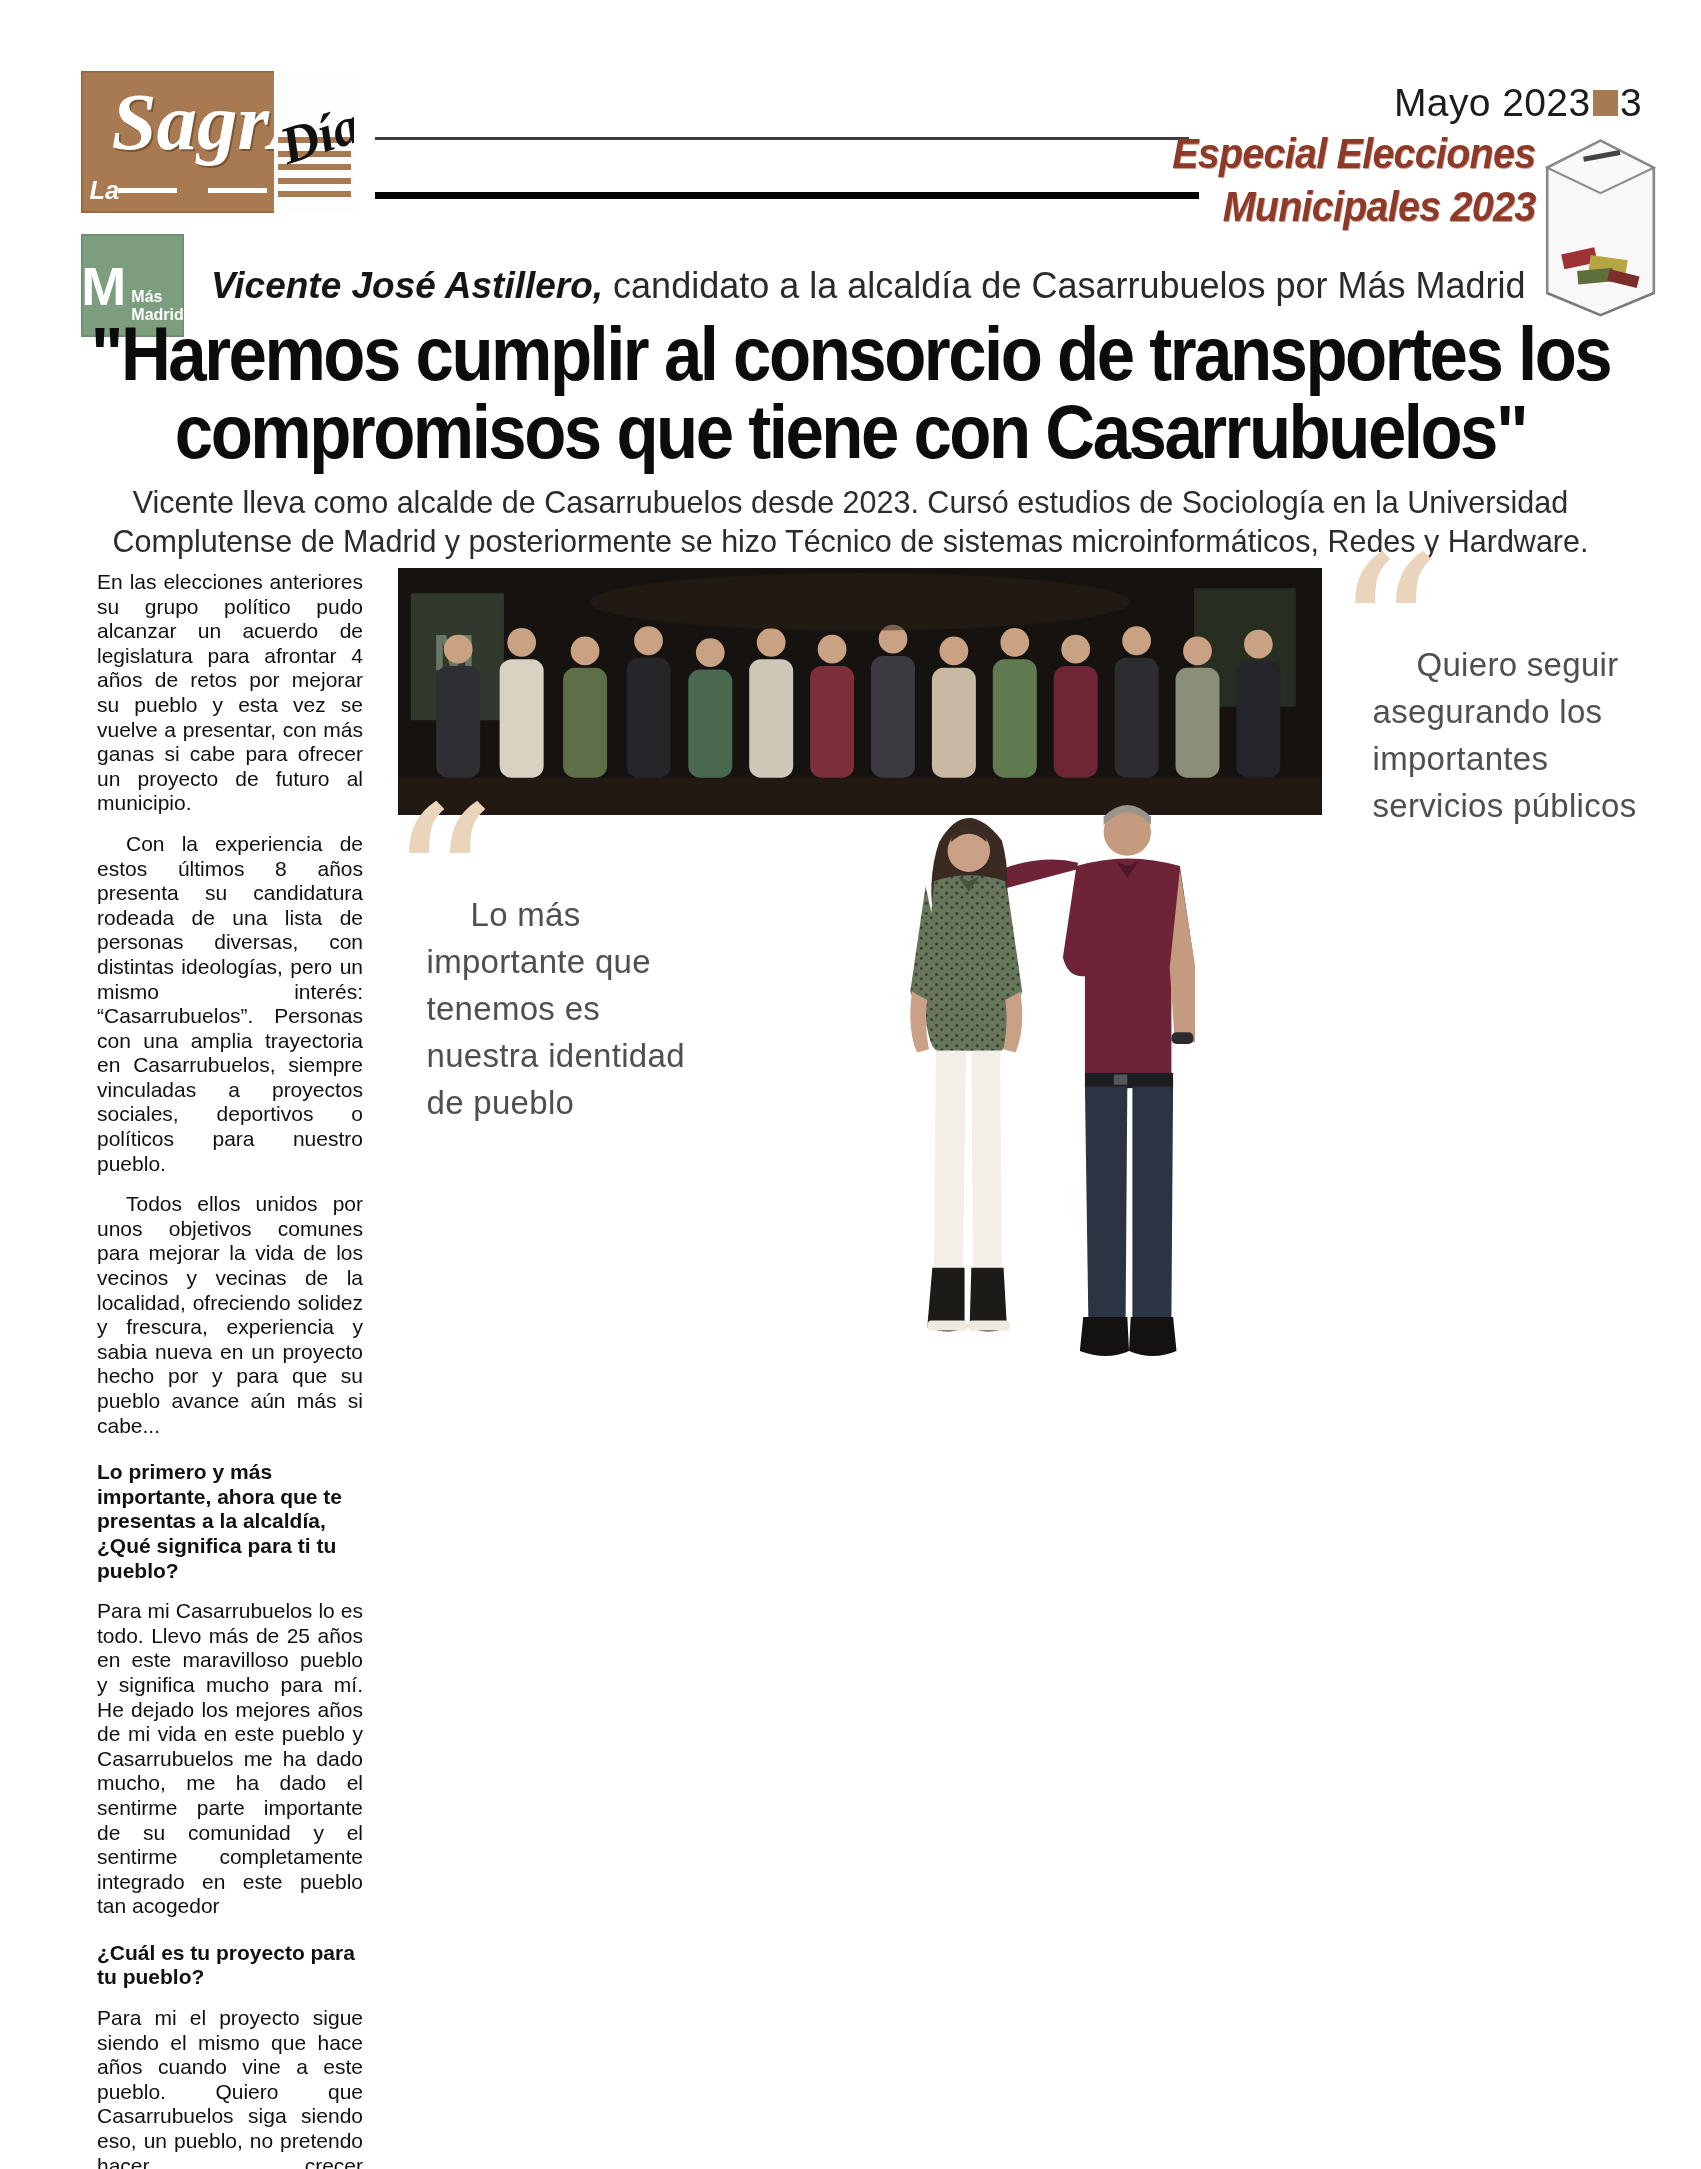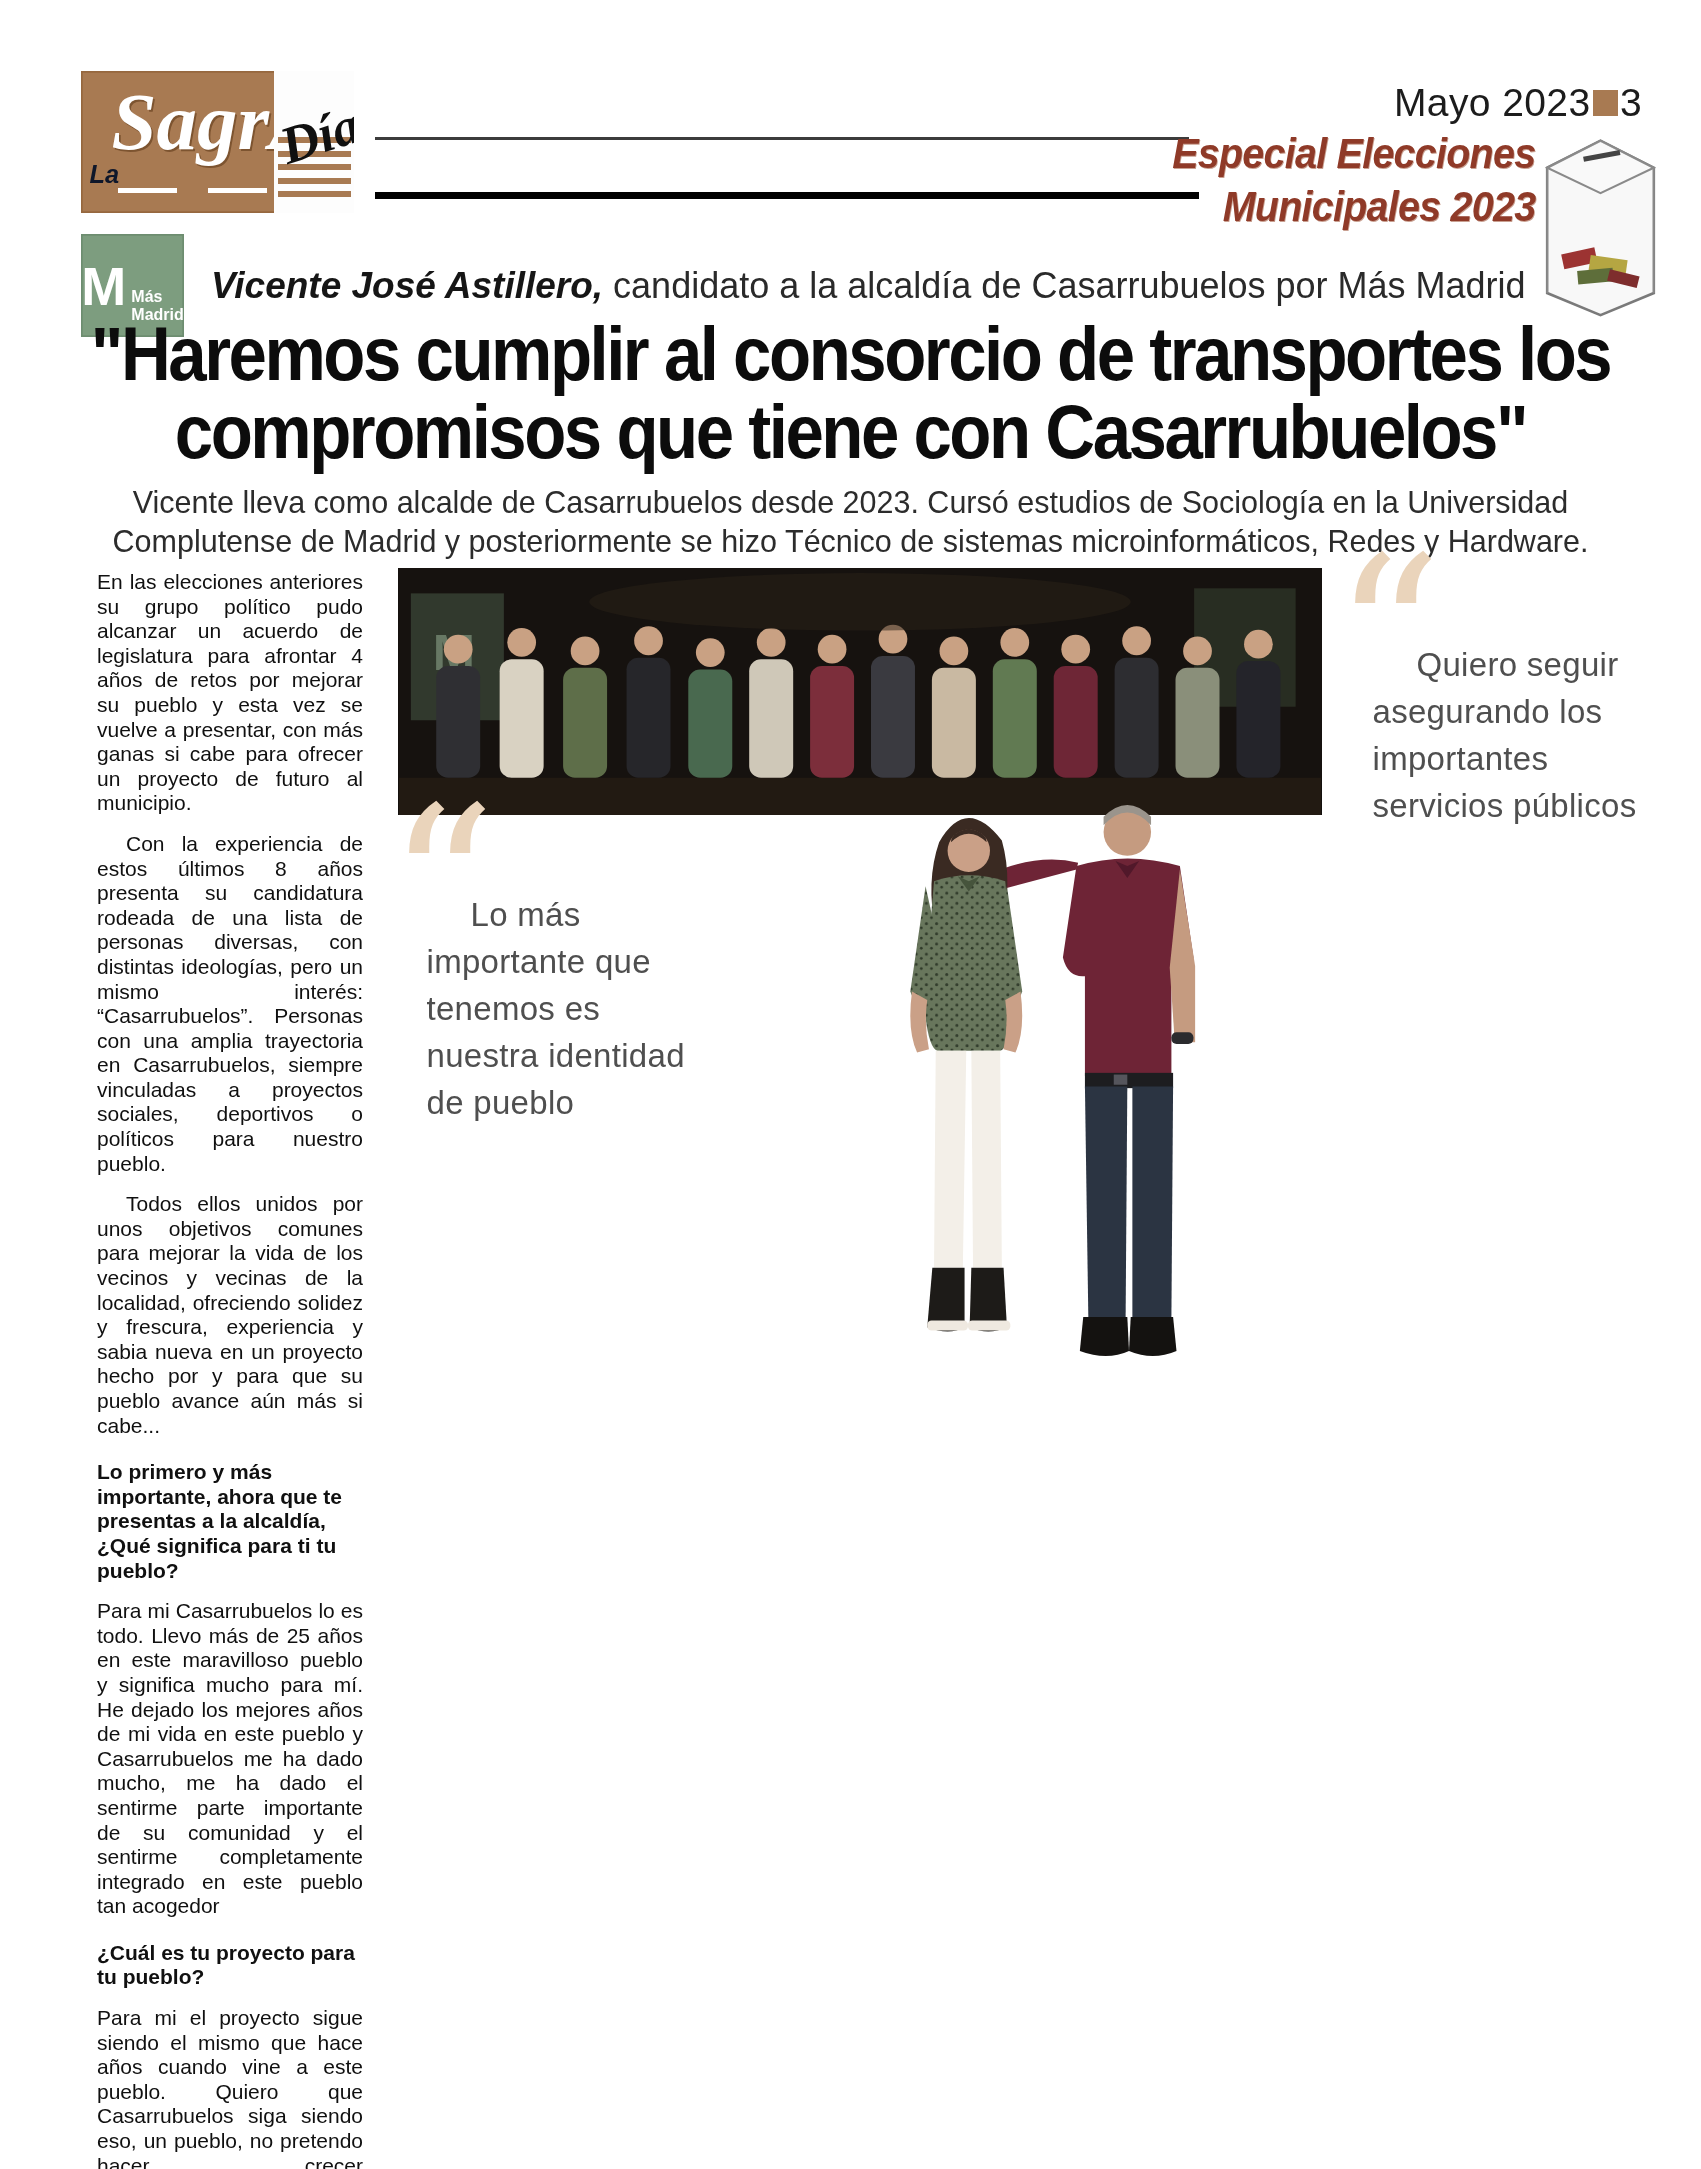--- a/index.html
+++ b/index.html
@@ -4,21 +4,21 @@
 <style>
   html,body{margin:0;padding:0;background:#e8e8e8;}
   .page{position:relative;width:1701px;height:2170px;background:#ffffff;overflow:hidden;
         font-family:"Liberation Sans",sans-serif;color:#111;}
   
   .date-line{position:absolute;top:81px;right:59px;font-size:39px;color:#1c1c1c;
              letter-spacing:0.4px;display:flex;align-items:center;gap:2px;text-align:center;}
   .date-sq{width:25.4px;height:25.4px;background:#a87a52;display:inline-block;}
   .logo{position:absolute;left:81px;top:71px;width:273px;height:142px;background:#a87a52;
         box-shadow:0 0 0 1.7px #96683f inset;overflow:hidden;}
-  .logo .la{position:absolute;left:8.5px;bottom:24px;color:#0f172a;font-size:25.4px;font-weight:bold;font-style:italic;}
+  .logo .la{position:absolute;left:8.5px;bottom:8px;color:#ffffff;font-size:25.4px;font-weight:bold;font-style:italic;}
   .logo .sagra{position:absolute;left:30.5px;top:5.1px;color:#fff;font-size:81px;font-weight:bold;font-style:italic;
                font-family:"Liberation Serif",serif;text-shadow:1.7px 1.7px 0 #7d5430;}
   .logo .al{position:absolute;left:205px;bottom:12px;color:#fff;font-size:22px;font-weight:bold;font-style:italic;}
   .logo .dash{position:absolute;bottom:20.3px;height:5.1px;background:#fff;}
   .logo .panel{position:absolute;right:0;top:0;width:80px;height:142px;background:#fdfdfd;}
   .logo .stripe{position:absolute;right:3.4px;width:73px;height:6px;background:#a87a52;}
   .logo .dia{position:absolute;right:-5.1px;top:34px;color:#101010;font-size:53px;font-weight:bold;font-style:italic;
              font-family:"Liberation Serif",serif;transform:rotate(-18deg);}
   .rule-thin{position:absolute;left:375px;top:137px;width:814px;height:2.5px;background:#3c3c3c;}
   .rule-thick{position:absolute;left:375px;top:192px;width:824px;height:6.8px;background:#000;}

